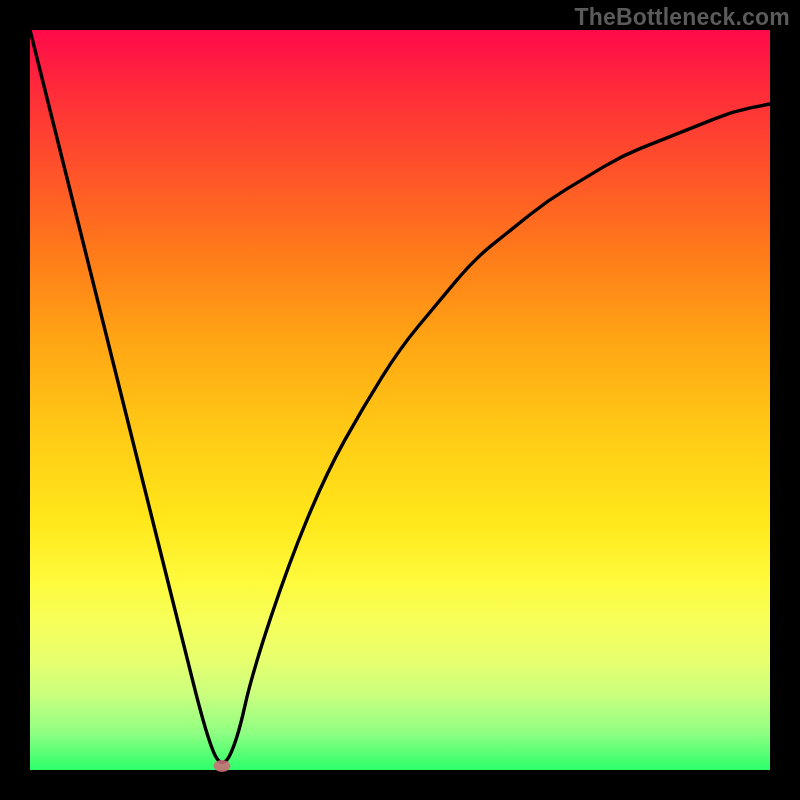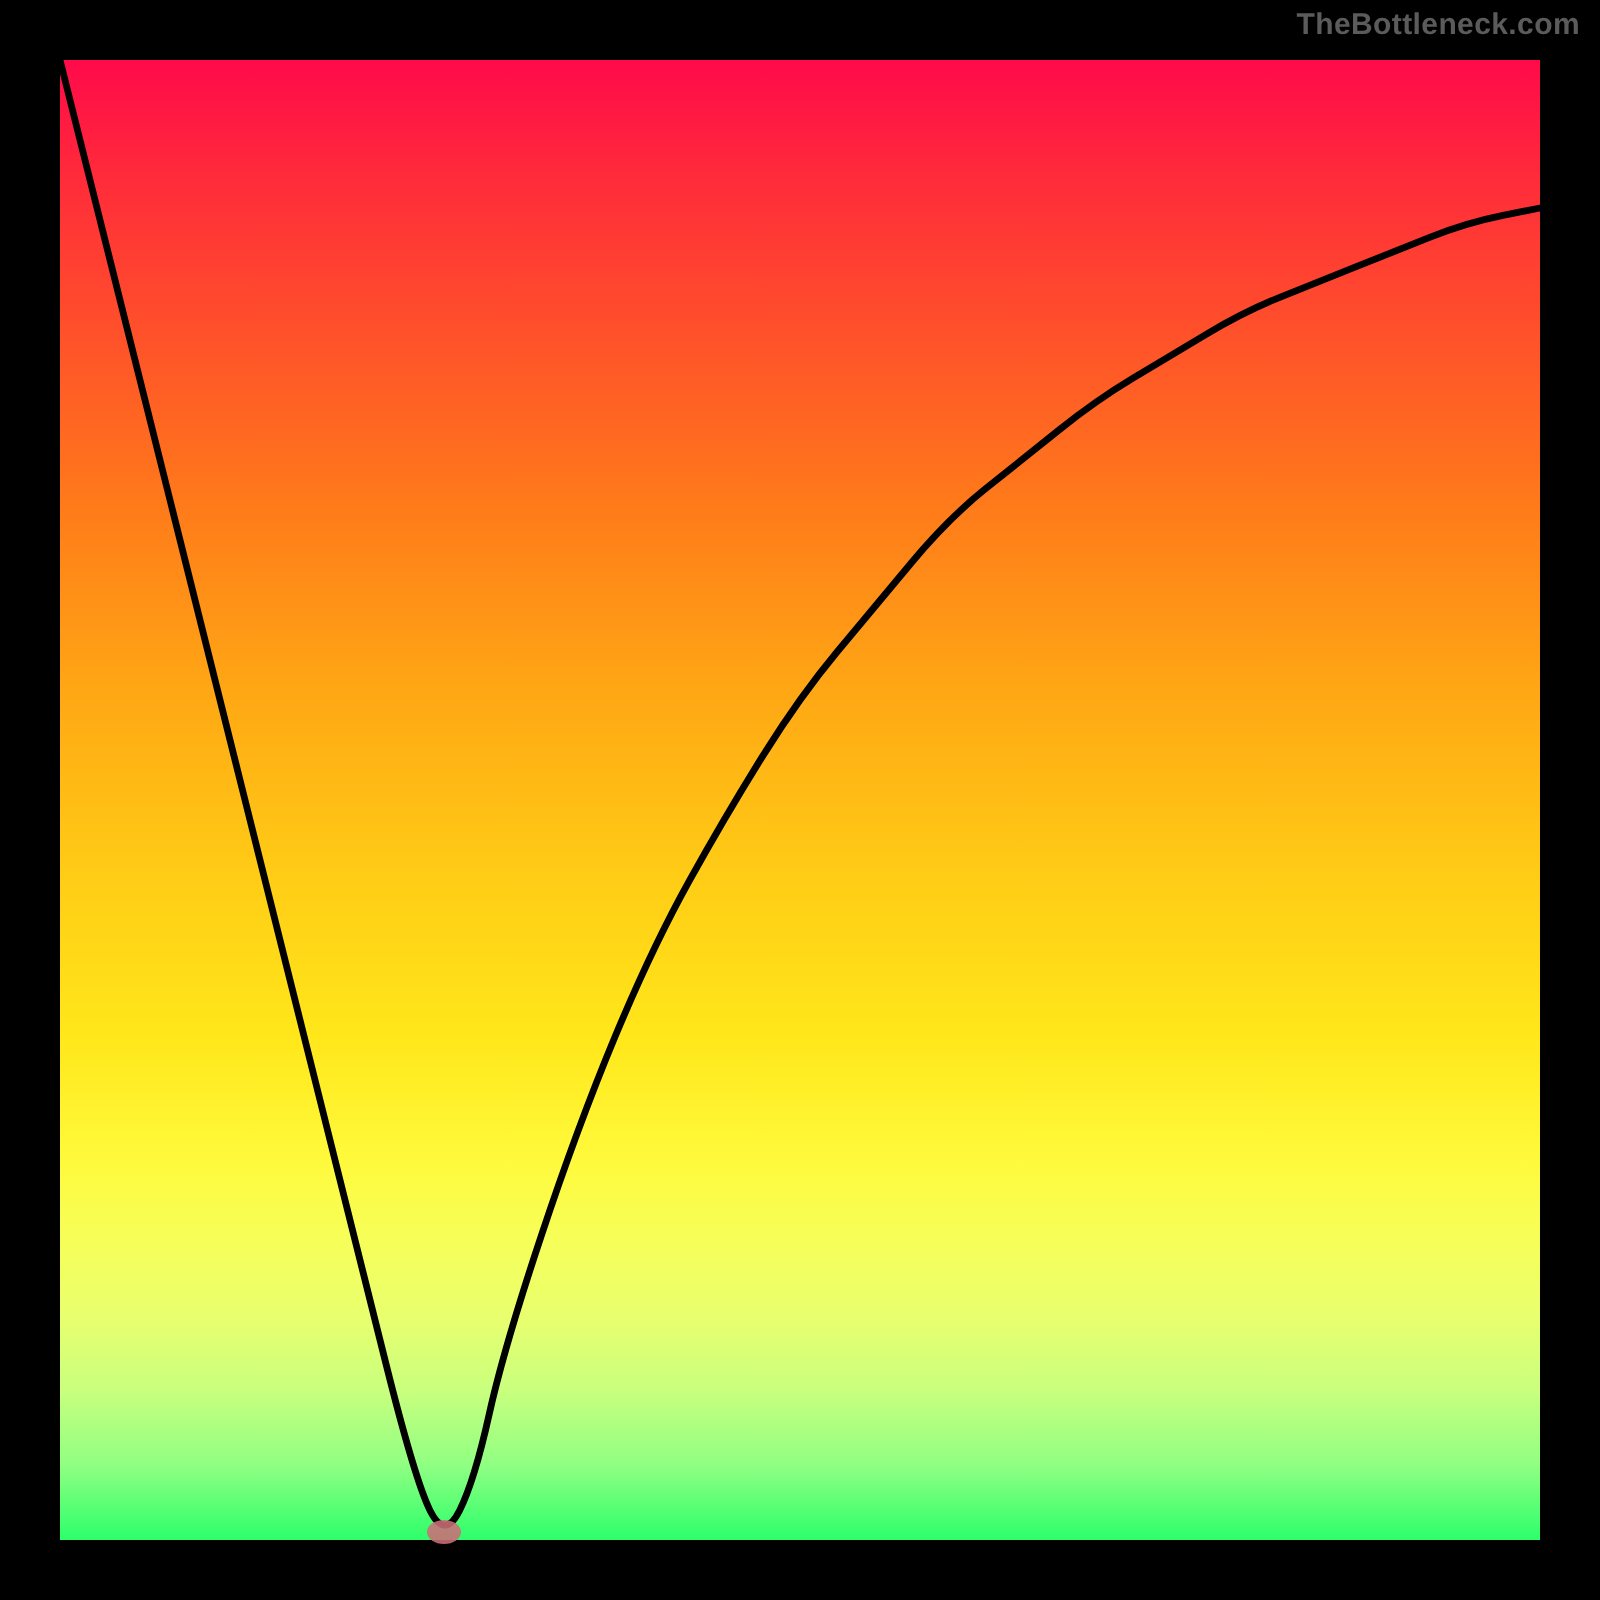--- a/index.html
+++ b/index.html
@@ -29,21 +29,21 @@
       #e8ff6e 85%,
       #c8ff7e 90%,
       #8fff82 95%,
       #2cff6a 100%);
   }
   .watermark {
     position: absolute;
     top: 4px;
     right: 10px;
     font-family: Arial, Helvetica, sans-serif;
-    font-size: 15px;
+    font-size: 23px;
     font-weight: bold;
     color: #5b5b5b;
     letter-spacing: 0.2px;
     user-select: none;
     text-align: right;
   }
   svg.curve {
     position: absolute;
     left: 0; top: 0;
     width: 740px; height: 740px;

